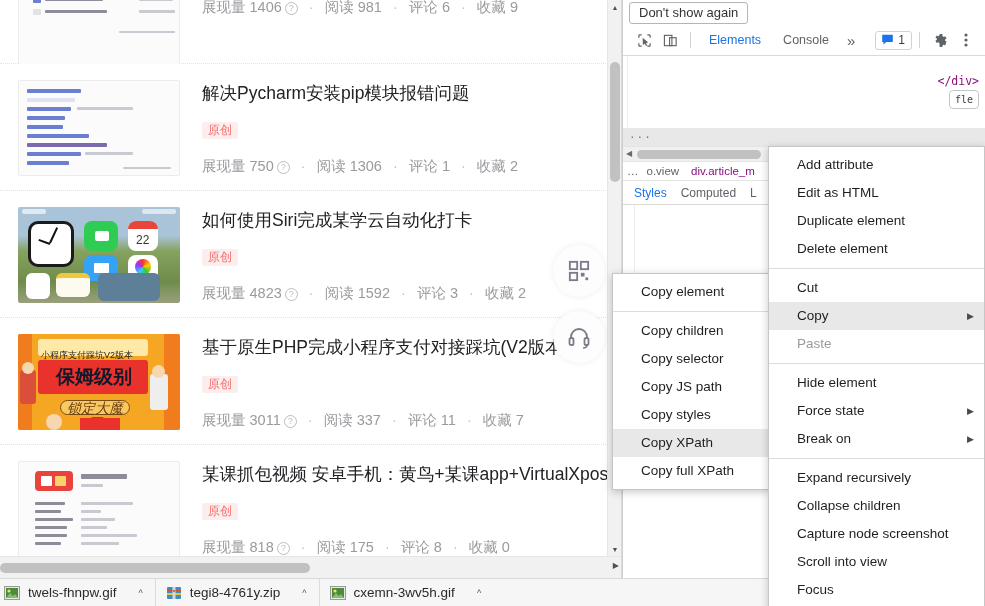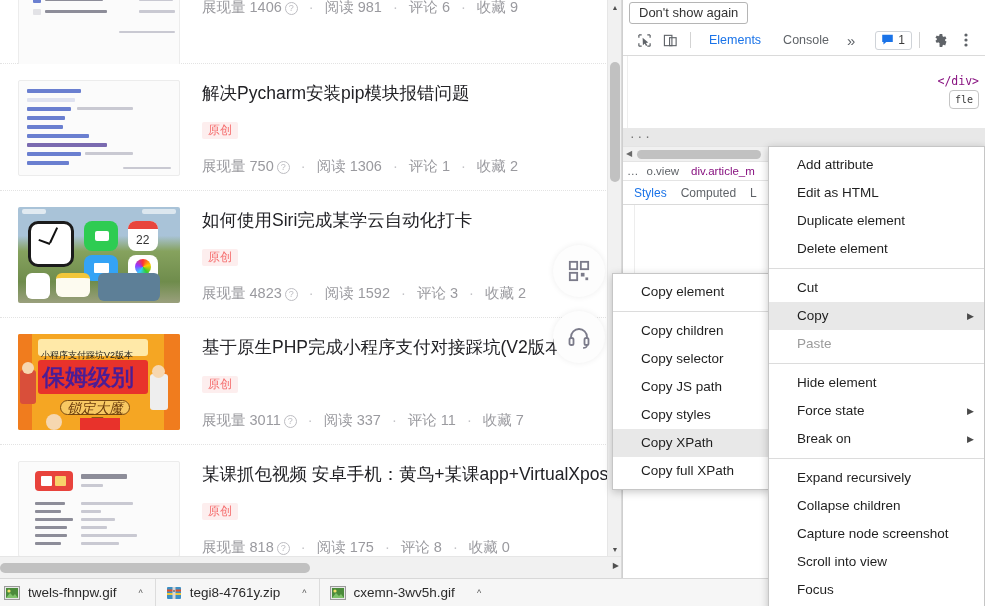--- a/index.html
+++ b/index.html
@@ -463,21 +463,21 @@
       </div>
 
       <div class="article-row">
         <div class="thumb" style="border:none;">
           <div class="thumb-inner" style="background:#f5a623;">
             <div style="position:absolute;left:0;top:0;width:14px;height:96px;background:#f07c1e;"></div>
             <div style="position:absolute;right:0;top:0;width:16px;height:96px;background:#f07c1e;"></div>
             <div style="position:absolute;left:20px;top:5px;width:110px;height:17px;background:#ffe9a8;border-radius:3px;"></div>
             <div style="position:absolute;left:23px;top:8px;width:104px;color:#1a1a1a;font-size:9px;line-height:11px;font-family:'Liberation Sans',sans-serif;white-space:nowrap;overflow:hidden;margin-top:8px;">小程序支付踩坑V2版本</div>
             <div style="position:absolute;left:20px;top:26px;width:110px;height:34px;background:#e8322b;border-radius:3px;"></div>
-            <div style="position:absolute;left:24px;top:30px;width:104px;color:#4c1d95;font-size:23px;font-weight:bold;line-height:26px;font-family:'Liberation Sans',sans-serif;white-space:nowrap;overflow:hidden;">保姆级别</div>
+            <div style="position:absolute;left:24px;top:30px;width:104px;color:#0f172a;font-size:19px;font-weight:bold;line-height:26px;font-family:'Liberation Sans',sans-serif;white-space:nowrap;overflow:hidden;text-align:center;">保姆级别</div>
             <div style="position:absolute;left:42px;top:66px;width:70px;height:15px;border:1px solid #7a4b12;border-radius:8px;background:#f8c963;color:#6b3c0c;font-size:14px;line-height:15px;text-align:center;font-family:'Liberation Sans',sans-serif;font-style:italic;">锁定大魔王</div>
             <div style="position:absolute;left:2px;top:36px;width:16px;height:34px;background:#d94f3a;border-radius:3px;"></div>
             <div style="position:absolute;left:4px;top:28px;width:12px;height:12px;border-radius:50%;background:#f6d7b0;"></div>
             <div style="position:absolute;left:132px;top:40px;width:18px;height:36px;background:#eeeeee;border-radius:3px;"></div>
             <div style="position:absolute;left:134px;top:31px;width:13px;height:13px;border-radius:50%;background:#f6d7b0;"></div>
             <div style="position:absolute;left:28px;top:80px;width:16px;height:16px;border-radius:50%;background:#f6d7b0;"></div>
             <div style="position:absolute;left:62px;top:84px;width:40px;height:12px;background:#e8322b;"></div>
           </div>
         </div>
         <div class="art-body">

